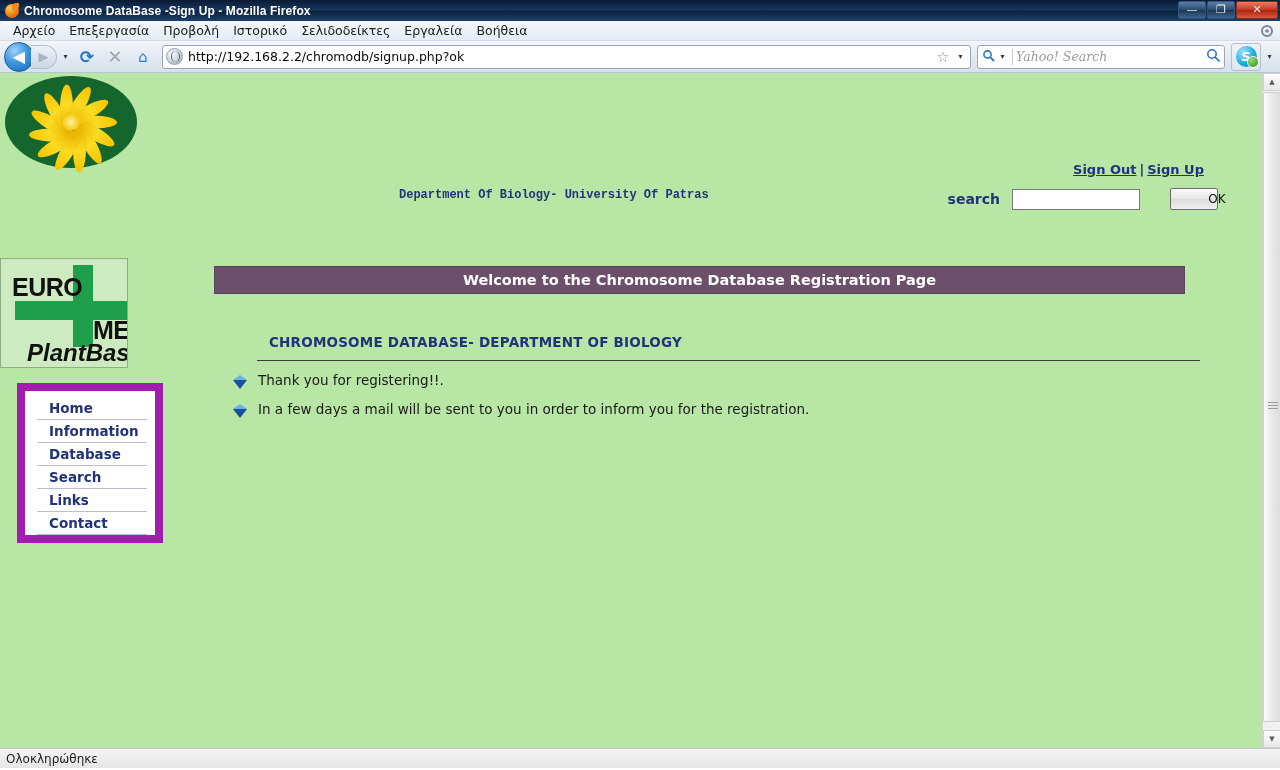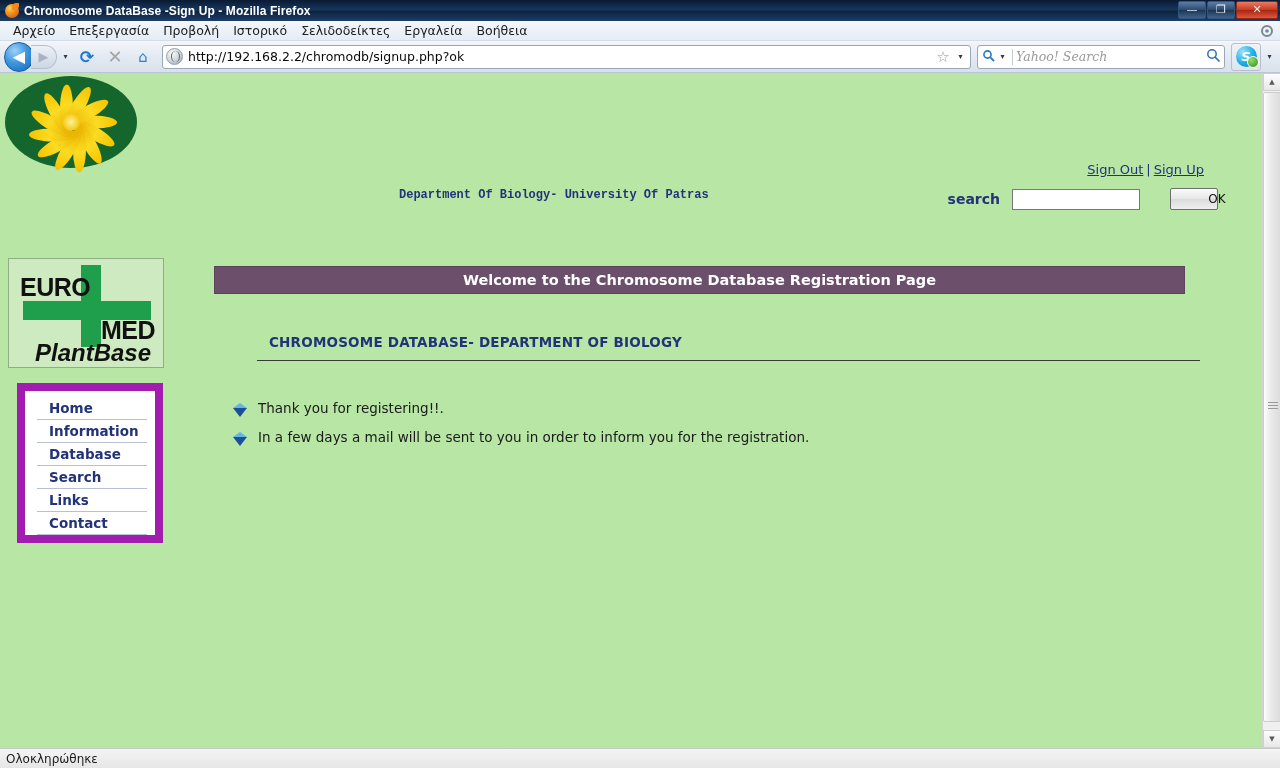--- a/index.html
+++ b/index.html
@@ -217,22 +217,22 @@
   }
   .flower-center {
     position: absolute; left: 50%; top: 50%;
     width: 18px; height: 18px; margin: -9px 0 0 -9px;
     border-radius: 50%;
     background: radial-gradient(circle, #fff0a0 0%, #f3c70c 70%, #d9a600 100%);
   }
 
   
   .euromed {
-    position: absolute; left: 8px; top: 185px;
-    width: 156px; height: 110px;
+    position: absolute; left: 0; top: 185px;
+    width: 128px; height: 110px;
     background: #cdeac0;
     border: 1px solid #8fae84;
     overflow: hidden;
   }
   .em-cross-v {
     position: absolute; left: 72px; top: 6px; width: 20px; height: 82px;
     background: #1f9e4b;
   }
   .em-cross-h {
     position: absolute; left: 14px; top: 42px; width: 128px; height: 19px;
@@ -269,21 +269,21 @@
     font-size: 13.5px; font-weight: bold; color: #22337a;
     text-decoration: none;
     border-bottom: 1px solid #b9bfd4;
     font-family: "DejaVu Sans", sans-serif;
   }
   .navmenu a:first-child { }
 
   
   .signlinks {
     position: absolute; right: 58px; top: 89px;
-    font-size: 13px; font-weight: normal; color: #22337a;
+    font-size: 13px; font-weight: bold; color: #22337a;
     font-family: "DejaVu Sans", sans-serif;
   }
   .signlinks a { color: #22337a; text-decoration: underline; }
   .signlinks .sep { text-decoration: none; display: inline-block; padding: 0 3px; }
 
   .searchrow {
     position: absolute; right: 44px; top: 115px;
     display: flex; align-items: center;
   }
   .searchrow .lbl {
@@ -335,21 +335,20 @@
     font-family: "DejaVu Sans", sans-serif;
   }
   .hrule {
     position: absolute; left: 257px; top: 287px;
     width: 943px; height: 0;
     border-top: 1px solid #3b3b3b;
   }
   .msglist {
     position: absolute; left: 233px; top: 300px;
     width: 900px;
-    margin-top: 28px;
   }
   .msgrow {
     display: flex; align-items: flex-start;
     margin-bottom: 13px;
   }
   .gem {
     width: 14px; height: 14px; flex: none;
     margin: 2px 11px 0 0;
     position: relative;
   }

